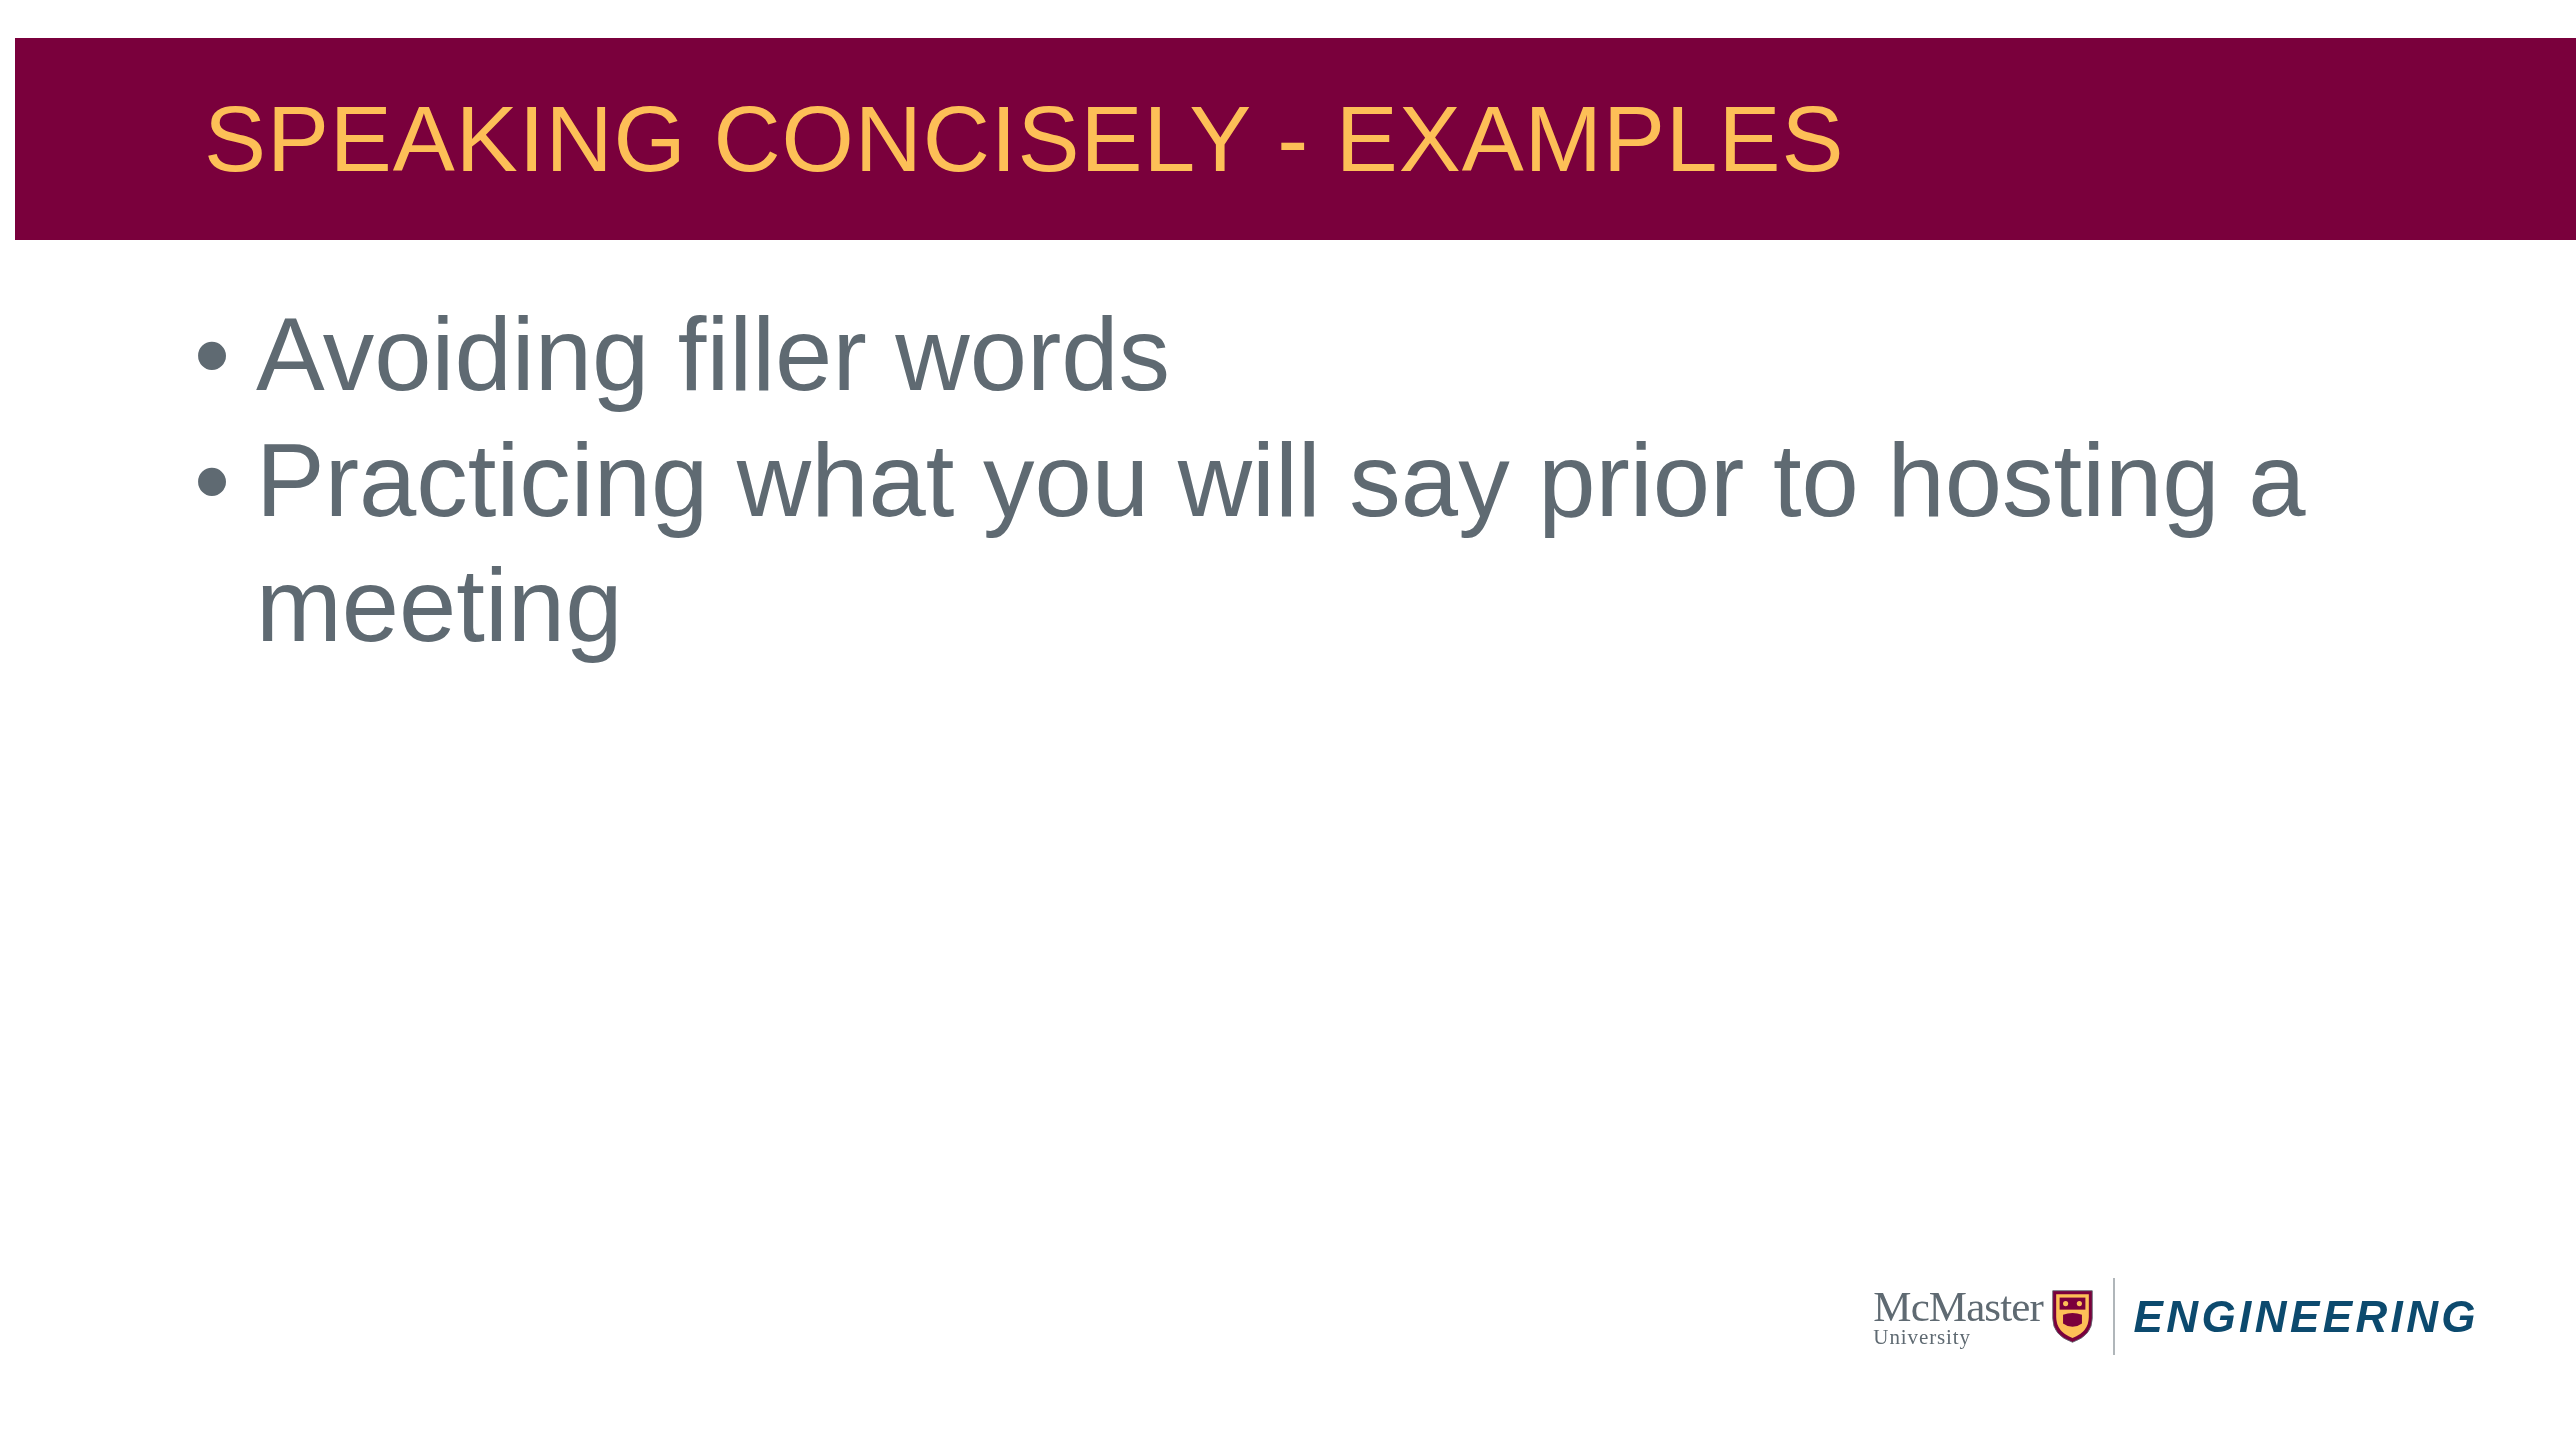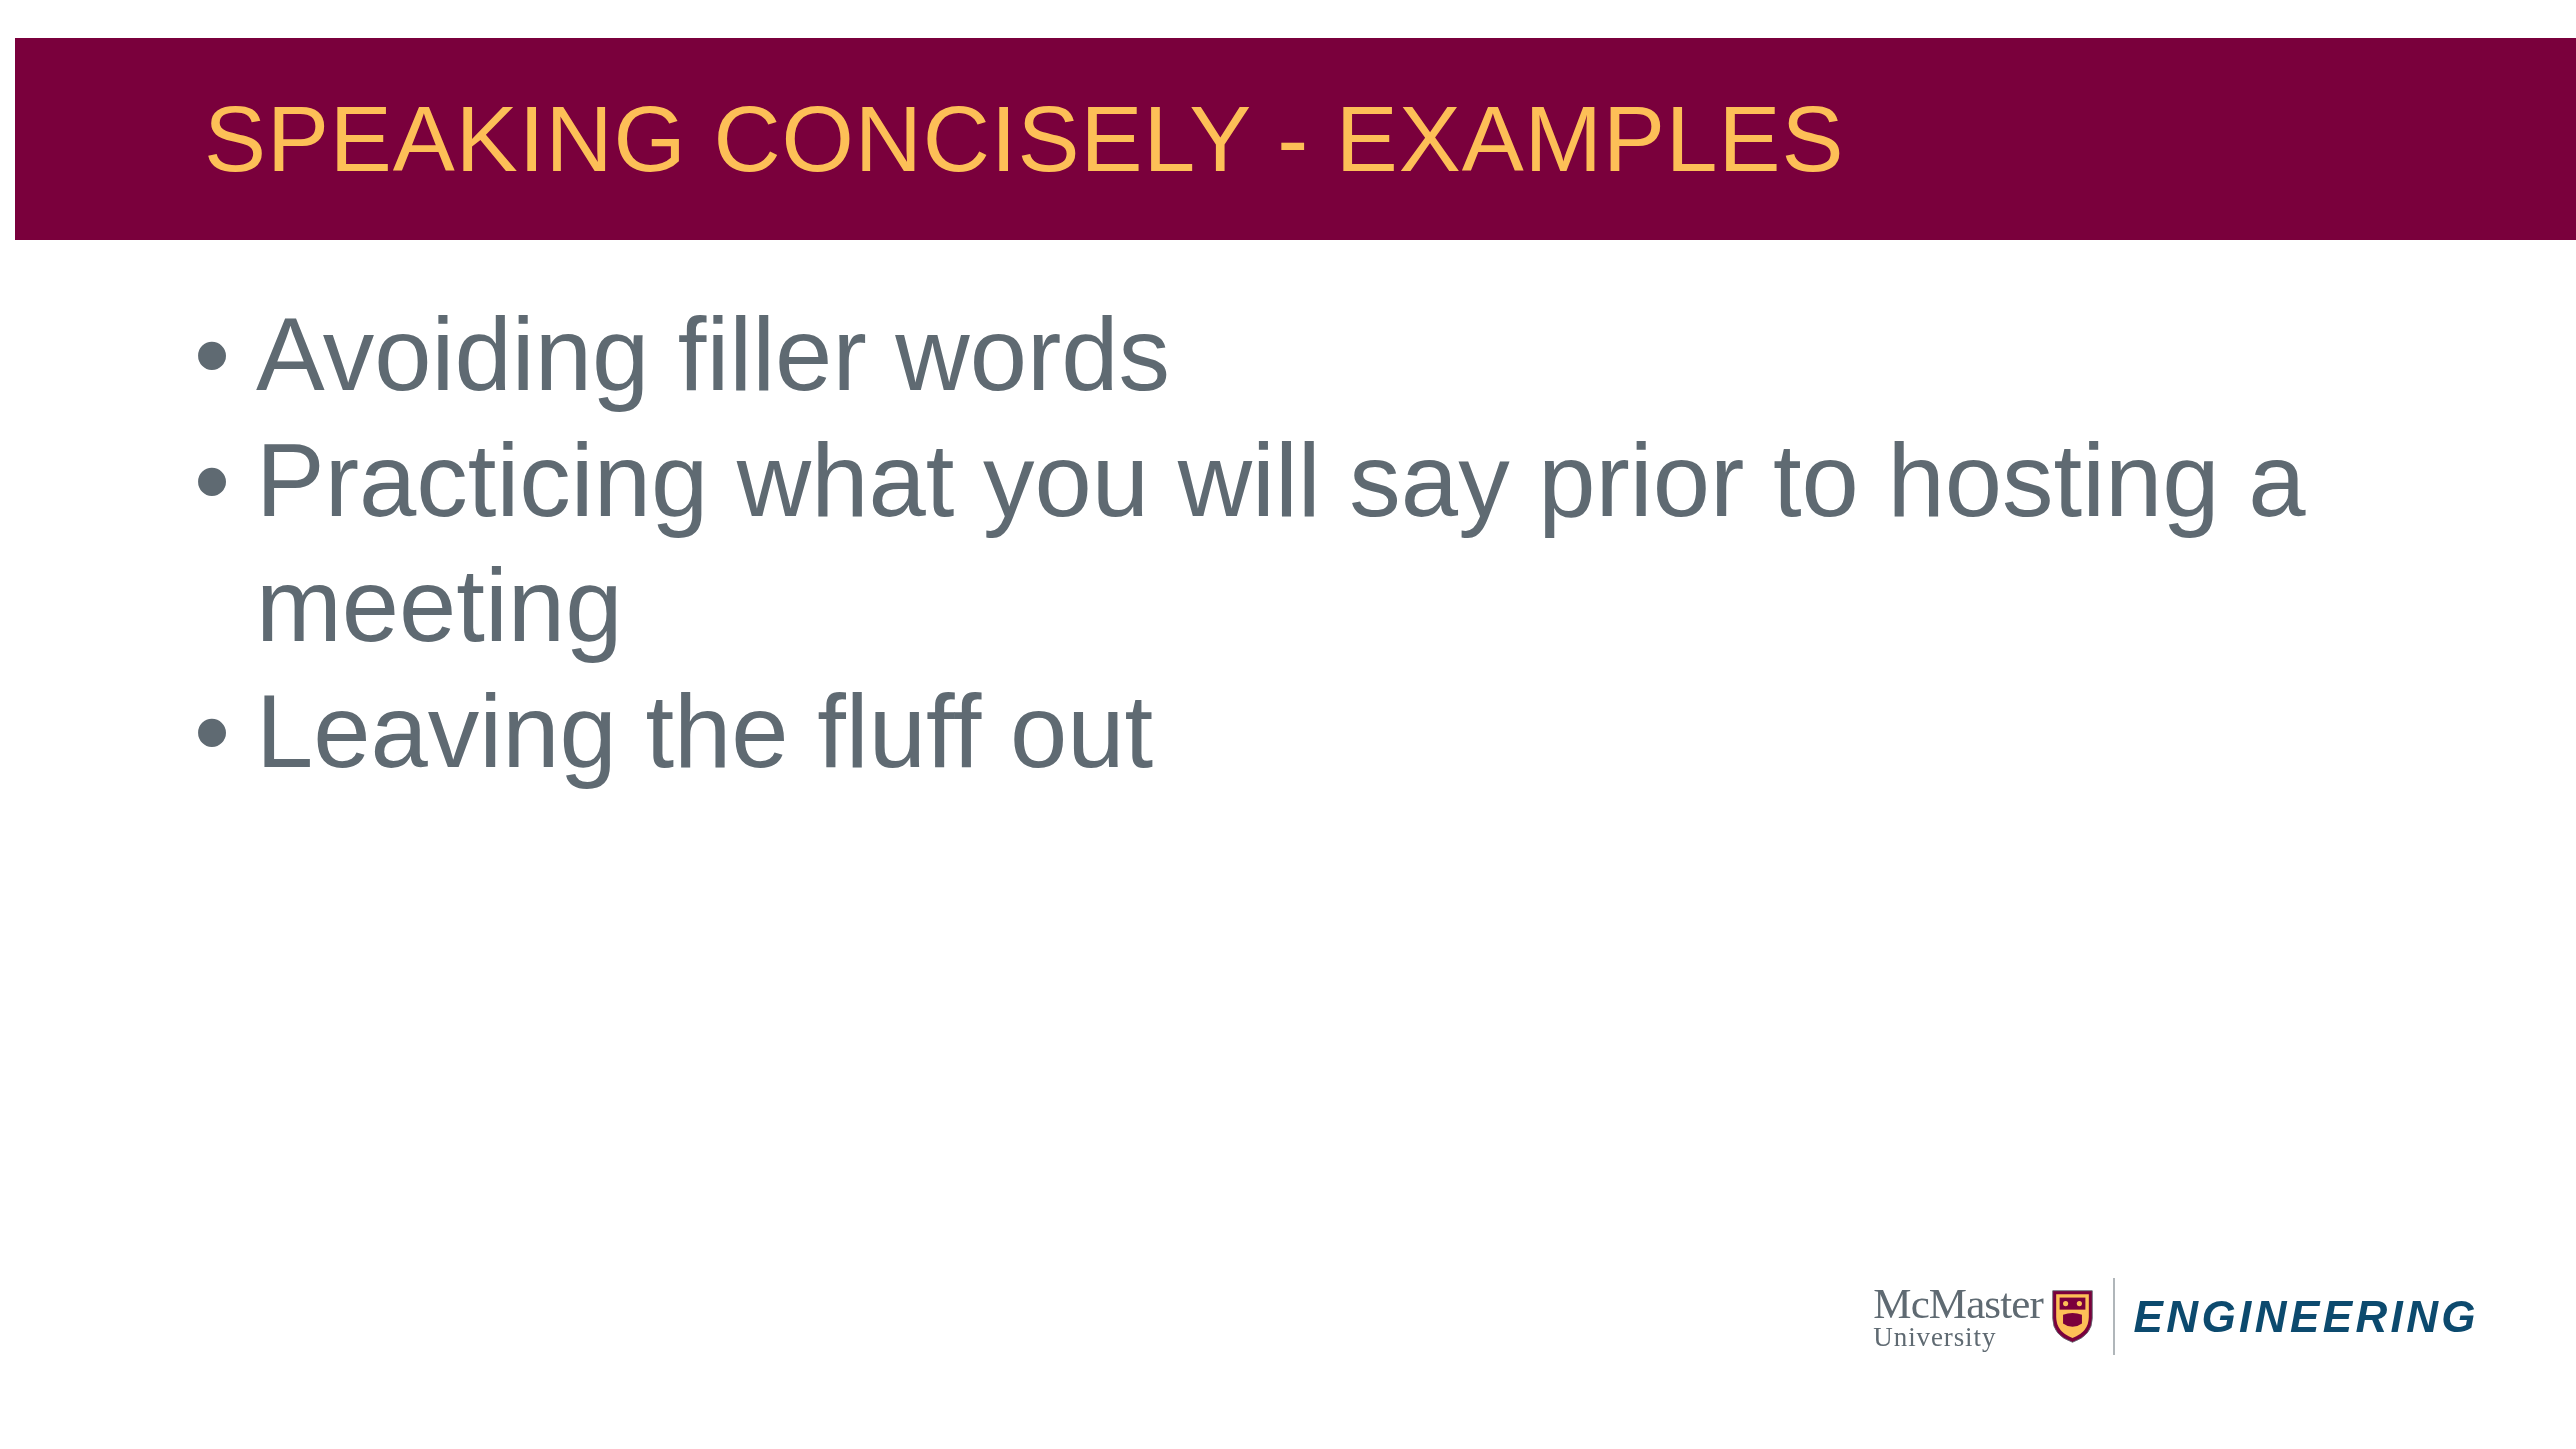--- a/index.html
+++ b/index.html
@@ -85,21 +85,21 @@
     line-height: 1;
     color: #5f6a72;
   }
   .mcmaster-text .line1 {
     font-family: Georgia, "Times New Roman", serif;
     font-size: 43px;
     letter-spacing: -0.9px;
   }
   .mcmaster-text .line2 {
     font-family: Georgia, "Times New Roman", serif;
-    font-size: 27px;
+    font-size: 21px;
     letter-spacing: 0.9px;
     margin-top: -1.7px;
   }
   .crest {
     width: 43px;
     height: 55px;
     position: relative;
   }
   .crest svg {
     width: 100%;
@@ -126,21 +126,20 @@
 <div class="slide">
 
   <div class="title-bar">
     <div class="title-text">SPEAKING CONCISELY - EXAMPLES</div>
   </div>
 
   <div class="content">
     <ul>
       <li>Avoiding filler words</li>
       <li>Practicing what you will say prior to hosting a meeting</li>
-      <li>Leaving the fluff out</li>
     </ul>
   </div>
 
   <div class="footer-logo">
     <div class="mcmaster-block">
       <div class="mcmaster-text">
         <span class="line1">McMaster</span>
         <span class="line2">University</span>
       </div>
       <div class="crest">

